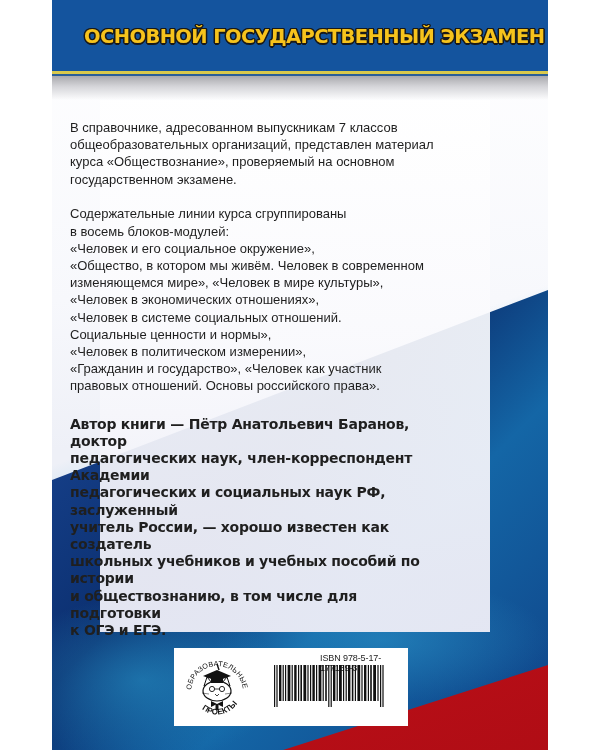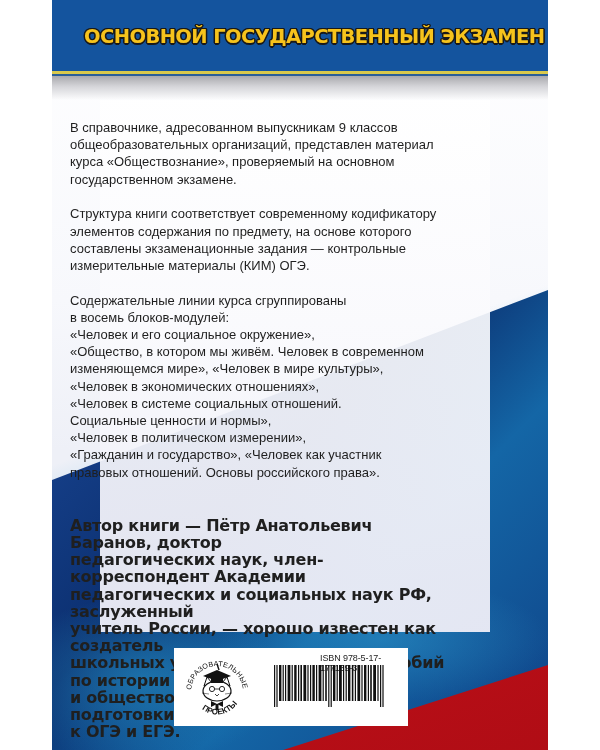--- a/index.html
+++ b/index.html
@@ -64,22 +64,22 @@
     .panel {
       position: absolute; left: 48px; top: 100px; width: 390px; height: 532px;
       background: linear-gradient(180deg, rgba(255,255,255,0.92) 0%, rgba(250,250,253,0.92) 45%, rgba(236,236,246,0.96) 100%);
     }
     .panel-text {
       position: absolute; left: 70px; top: 119px; width: 380px;
       font-size: 13px; line-height: 17.2px; color: #1f1f1f;
     }
     .panel-text p { margin: 0 0 17.5px 0; white-space: pre-line; }
     .panel-text p.author {
-      font-weight: bold; font-family: "DejaVu Sans", sans-serif; font-size: 16px;
-      letter-spacing: -0.25px; line-height: 17.2px; margin-top: 36px;
+      font-weight: bold; font-family: "DejaVu Sans", sans-serif; font-size: 14px;
+      letter-spacing: -0.25px; line-height: 17.2px; margin-top: 21px;
     }
     .barcode-box {
       position: absolute; left: 122px; top: 648px; width: 234px; height: 78px; background: #ffffff;
     }
     .logo {
       position: absolute; left: 8px; top: 4px; width: 70px; height: 70px;
     }
     .isbn-text {
       position: absolute; left: 104px; top: 5px; font-size: 9px; color: #222; letter-spacing: -0.1px; padding-left: 42px;
     }
@@ -105,28 +105,24 @@
     <div class="header-title">ОСНОВНОЙ ГОСУДАРСТВЕННЫЙ ЭКЗАМЕН</div>
   </div>
   <div class="gold-stripe"></div>
   <div class="blue-thin"></div>
   <div class="shadow"></div>
 
   <div class="panel"></div>
 </div>
 
 <div class="panel-text">
-  <p>В справочнике, адресованном выпускникам 9 классов
+  <p>В справочнике, адресованном выпускникам 7 классов
 общеобразовательных организаций, представлен материал
 курса «Обществознание», проверяемый на основном
 государственном экзамене.</p>
-  <p>Структура книги соответствует современному кодификатору
-элементов содержания по предмету, на основе которого
-составлены экзаменационные задания — контрольные
-измерительные материалы (КИМ) ОГЭ.</p>
   <p>Содержательные линии курса сгруппированы
 в восемь блоков-модулей:
 «Человек и его социальное окружение»,
 «Общество, в котором мы живём. Человек в современном
 изменяющемся мире», «Человек в мире культуры»,
 «Человек в экономических отношениях»,
 «Человек в системе социальных отношений.
 Социальные ценности и нормы»,
 «Человек в политическом  измерении»,
 «Гражданин и государство», «Человек как участник

